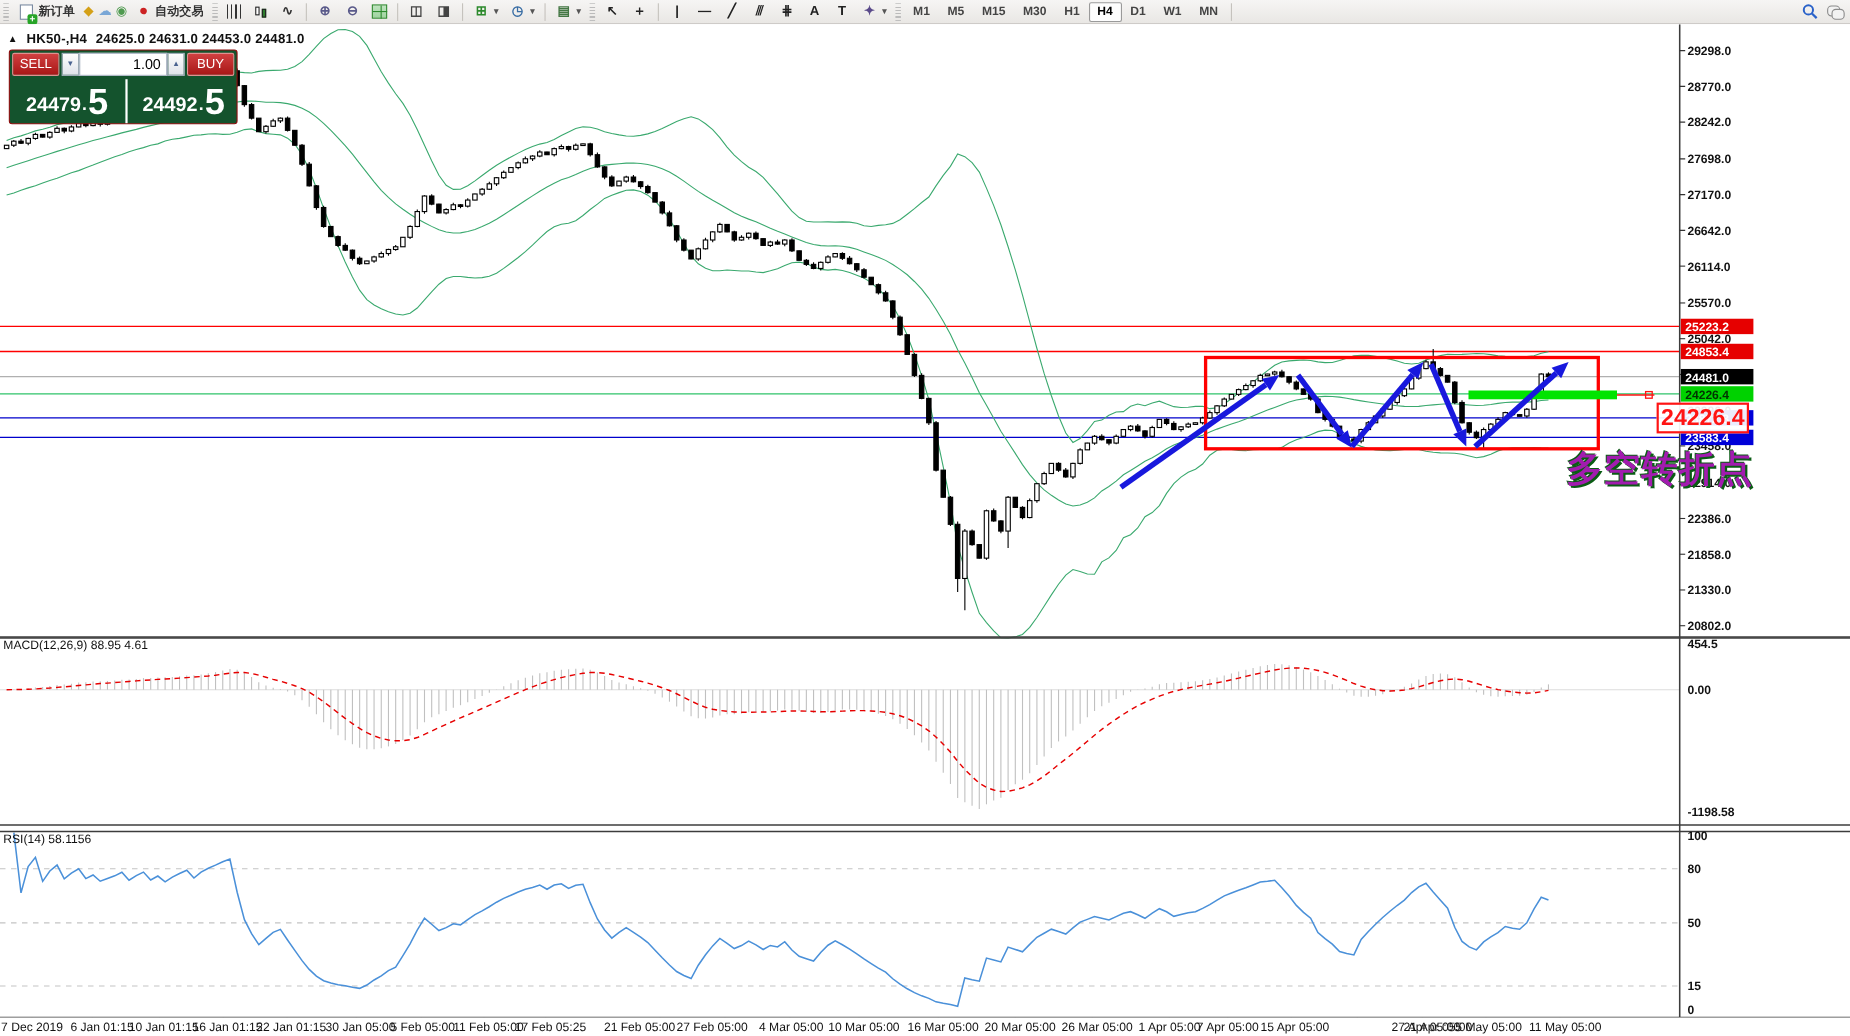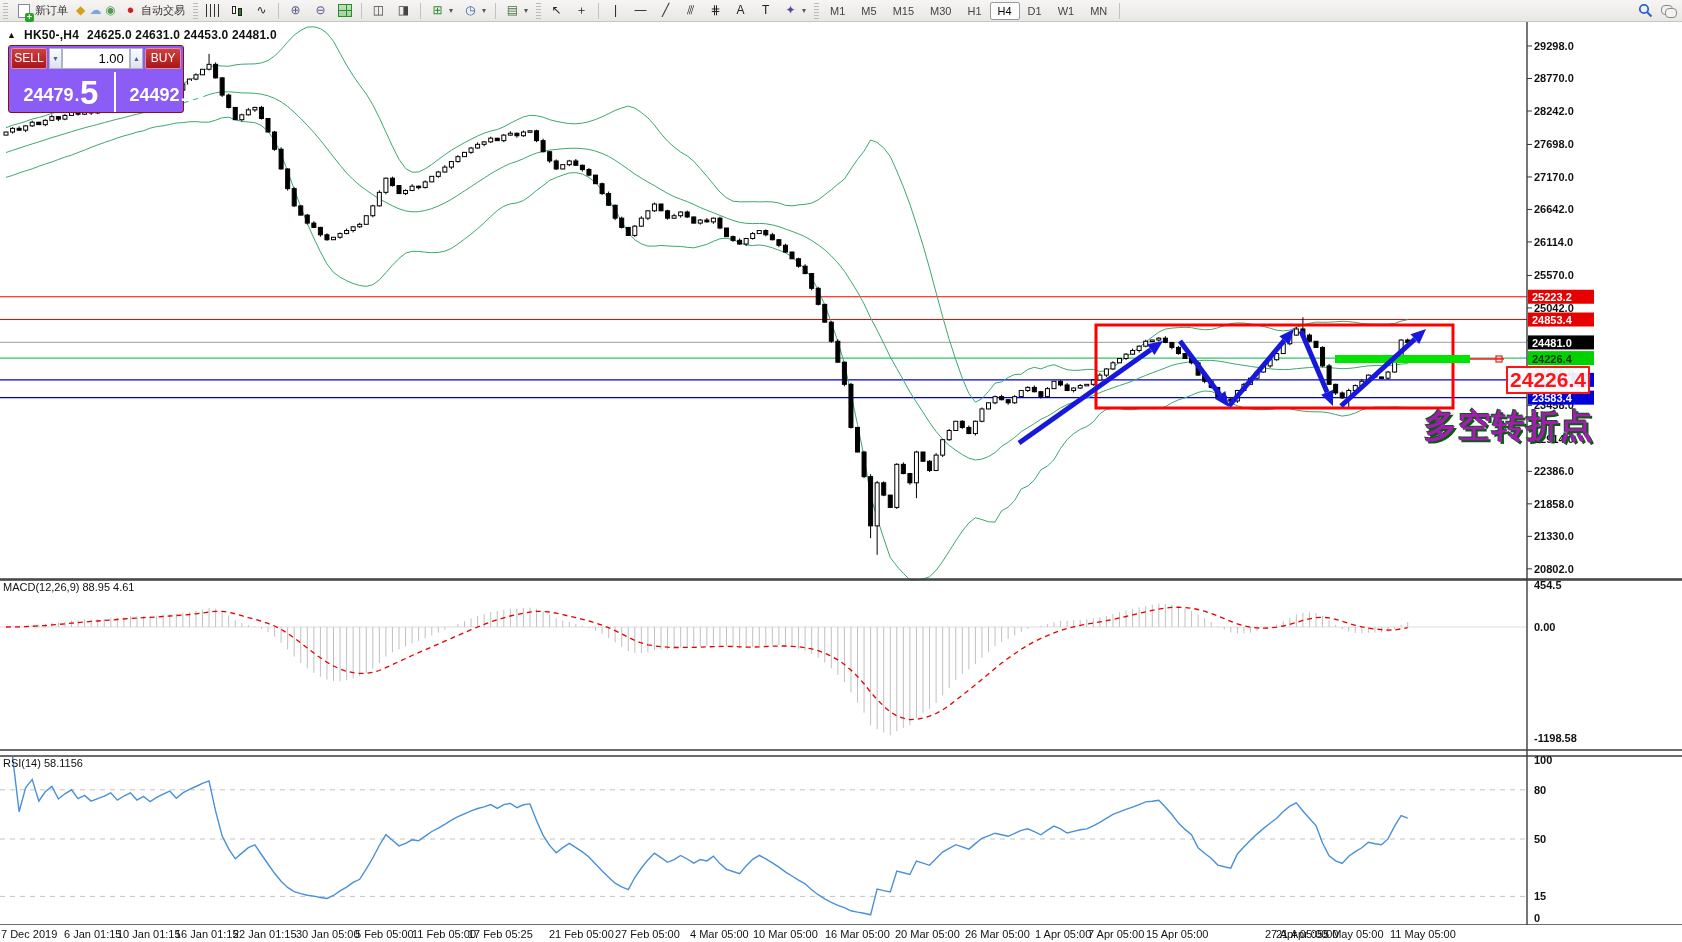--- a/index.html
+++ b/index.html
@@ -8,21 +8,21 @@
   #stage { position:relative; width:1682px; height:942px; background:#fff; }
 
   
   #toolbar { position:absolute; left:0; top:0; width:1682px; height:22px;
     background:linear-gradient(#f6f5f4,#e9e7e4); border-bottom:1px solid #c9c6c2;
     display:flex; align-items:center; font-size:11px; color:#333; }
   .tb-grip { width:5px; height:16px; margin:0 3px;
     background:repeating-linear-gradient(#bbb 0 1px, transparent 1px 3px); }
   .tb-sep { width:1px; height:16px; background:#c5c2bd; margin:0 4px; }
   .tb-btn { display:flex; align-items:center; gap:3px; padding:1px 4px; height:20px;
-    border:1px solid transparent; border-radius:2px; cursor:default; white-space:nowrap; }
+    border:1px solid transparent; border-radius:2px; cursor:default; white-space:nowrap;font-weight:bold; }
   .tb-ico { display:inline-block; width:15px; height:15px; text-align:center;
     line-height:15px; font-size:12px; }
   .caret { font-size:8px; color:#555; margin-left:1px; }
   .tf-btn { padding:2px 7px; height:18px; line-height:14px; color:#444; border:1px solid transparent; }
   .tf-btn.active { background:#fdfdfd; border:1px solid #9a9a9a; border-radius:2px; color:#000; }
   #tb-right { margin-left:auto; display:flex; align-items:center; padding-right:6px; gap:8px; }
 
   .ico-doc { position:relative; width:12px; height:14px; background:#fff; border:1px solid #7a8aa0; margin:0 2px; }
   .ico-doc::after { content:"+"; position:absolute; right:-5px; bottom:-5px; color:#fff;
     background:#27a427; border-radius:2px; width:9px; height:9px; line-height:8px; font-size:9px; font-weight:bold; text-align:center; }
@@ -44,22 +44,22 @@
 
   
   #chart-area { position:absolute; left:0; top:22px; width:1682px; height:920px; background:#fff; }
   #chart-svg { position:absolute; left:0; top:0; }
 
   #symbol-title { position:absolute; left:7px; top:6px; font-size:12px; font-weight:700;
     color:#111; letter-spacing:.2px; display:flex; gap:8px; align-items:center; }
   #symbol-title .tri { font-size:9px; }
 
   
-  #trade-panel { position:absolute; left:8px; top:23px; width:176px; height:68px;
-    background:#8b5cf6; border:1px solid #8d0e0e; border-radius:3px; color:#fff; }
+  #trade-panel { position:absolute; left:8px; top:23px; width:208px; height:68px;
+    background:#14532d; border:1px solid #8d0e0e; border-radius:3px; color:#fff; }
   #tp-row1 { position:absolute; left:0; top:0; width:100%; height:25px; display:flex; align-items:center; }
   .tp-btn-sm { width:44px; height:21px; margin:2px; line-height:19px; text-align:center;
     font-size:12px; color:#fff; background:linear-gradient(#d04040,#a81616);
     border:1px solid #e09090; border-radius:2px; cursor:pointer; }
   .tp-spin { width:16px; height:21px; margin:2px 0; background:linear-gradient(#fdfdfd,#dfe3ea);
     border:1px solid #aab4c4; font-size:7px; color:#4a6390; text-align:center; line-height:20px; cursor:pointer; }
   #tp-vol { width:82px; height:21px; margin:2px 0; background:#fff; color:#000;
     border:1px solid #aab4c4; font-size:13px; text-align:right; padding:0 5px 0 0; line-height:19px; }
   .tp-price { position:absolute; top:27px; width:100px; height:38px; display:flex;
     align-items:flex-end; justify-content:center; cursor:pointer; padding-bottom:3px; }

